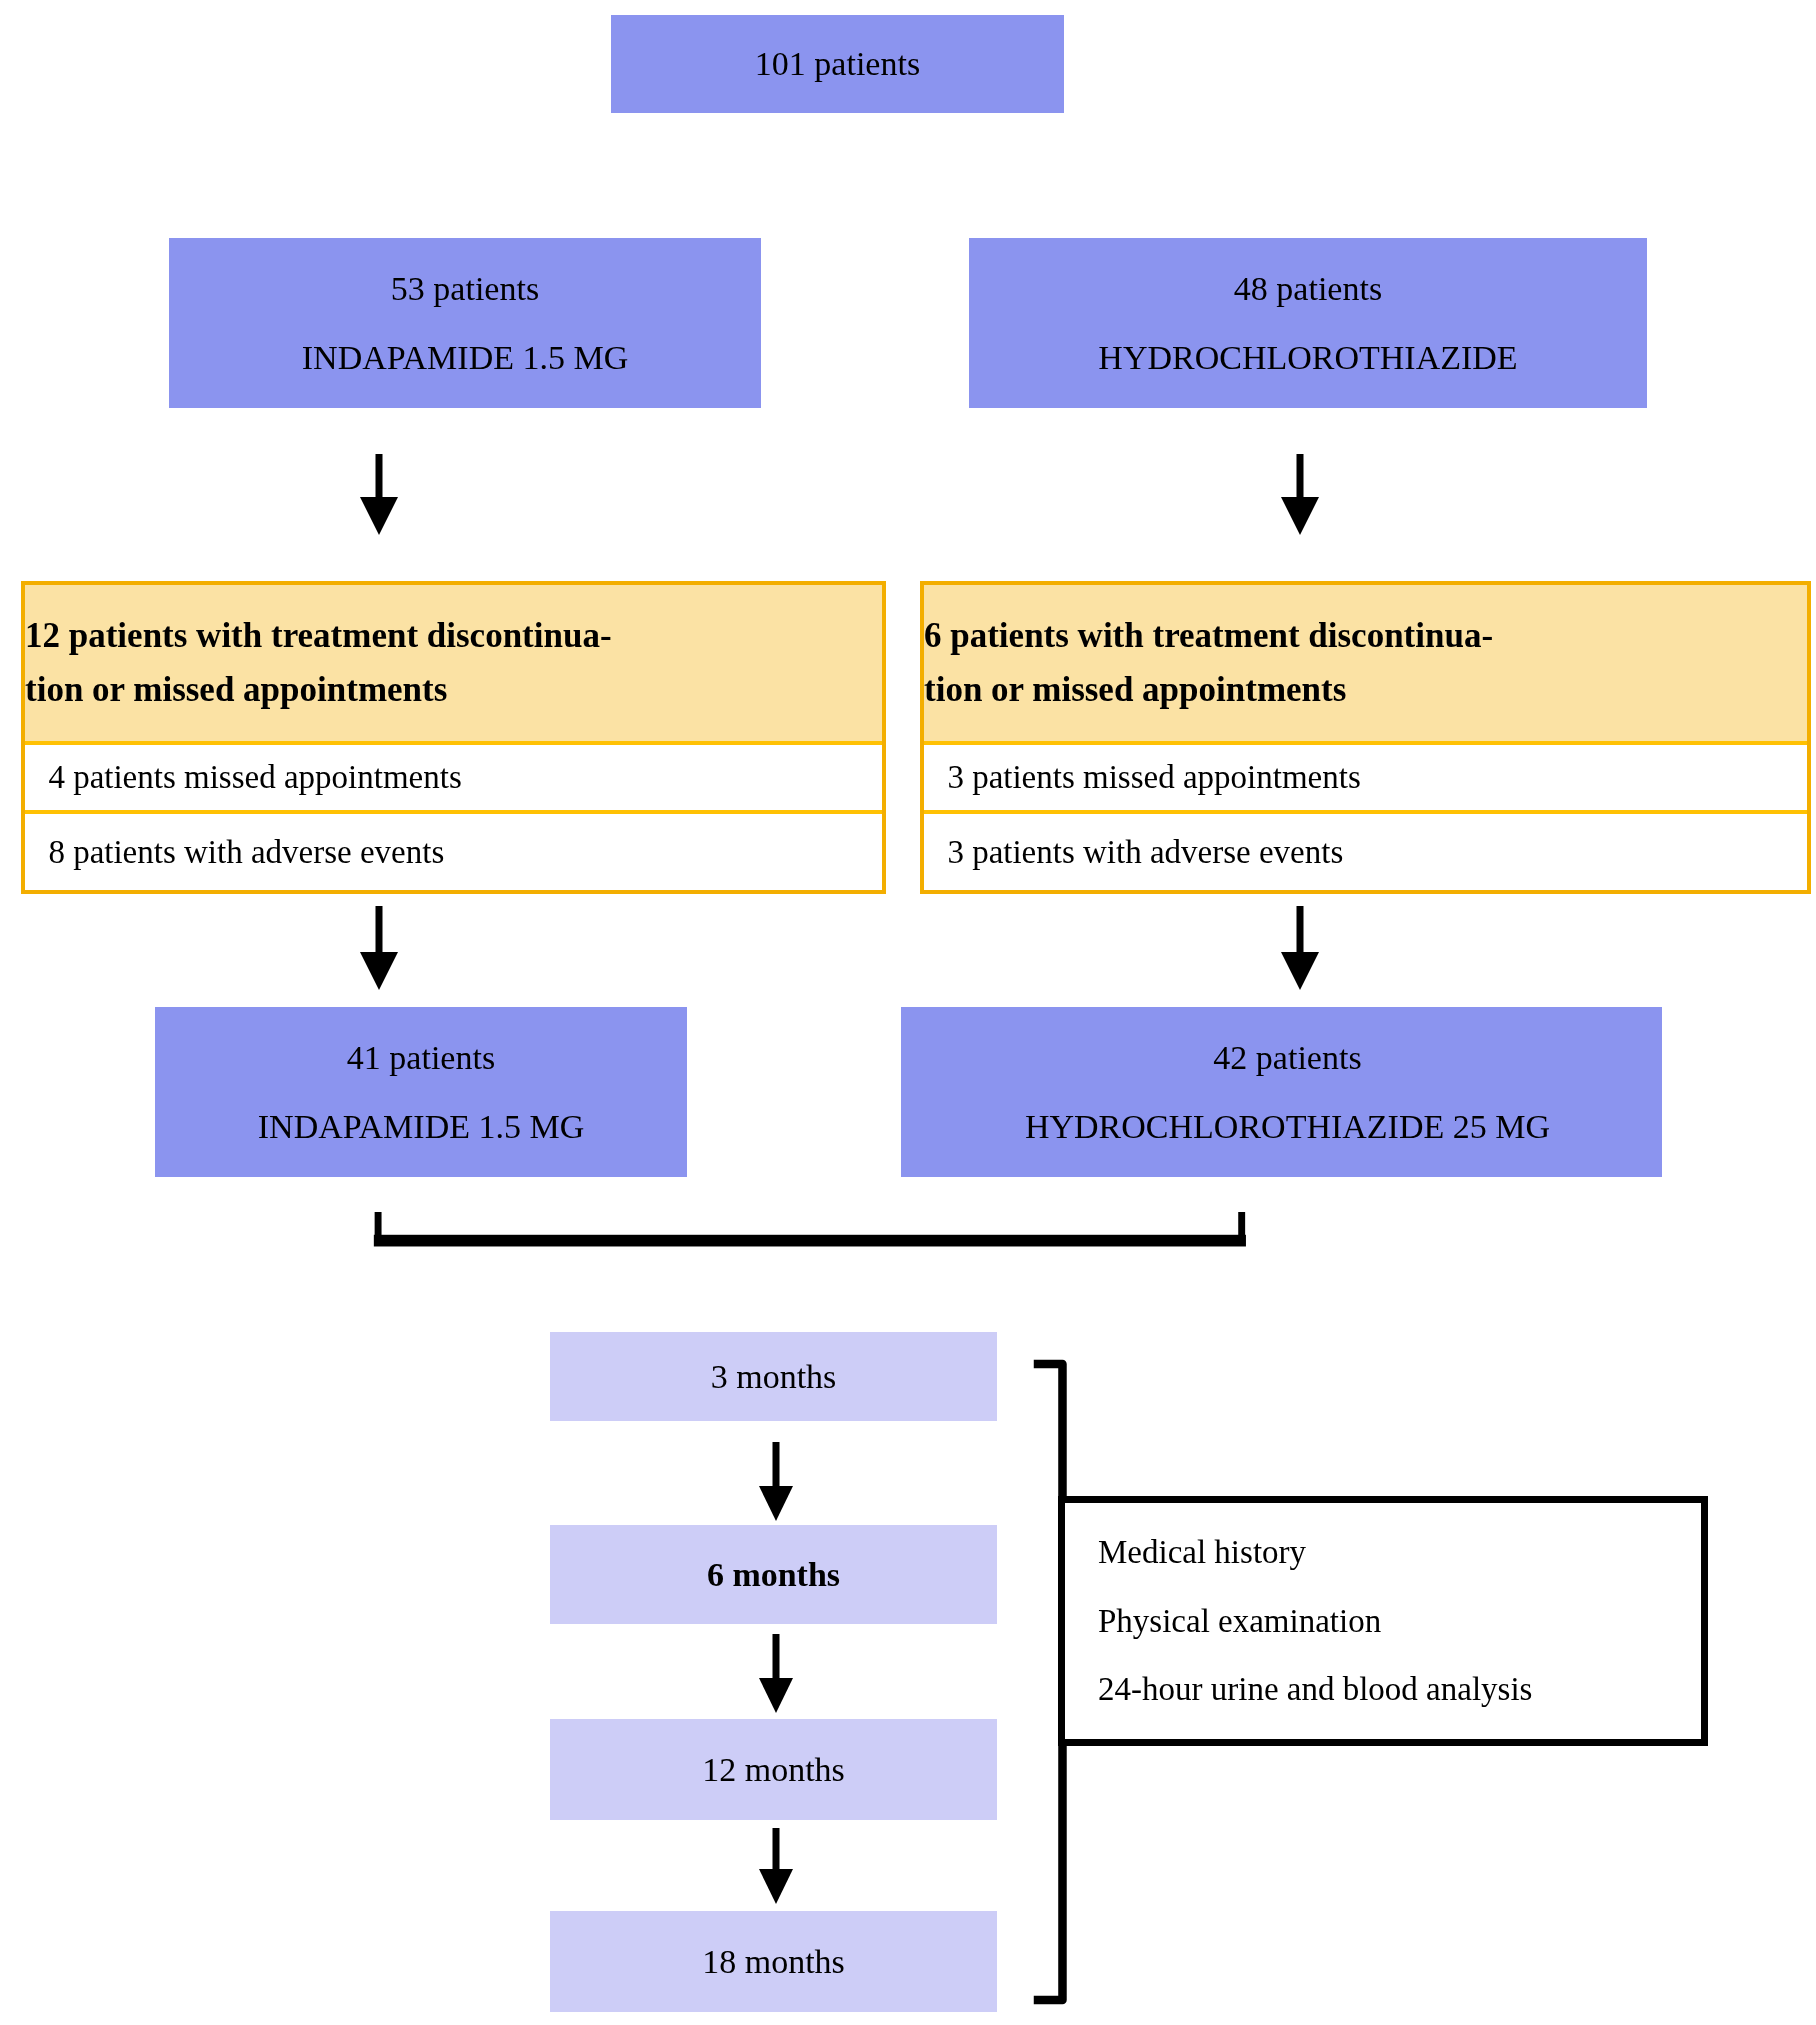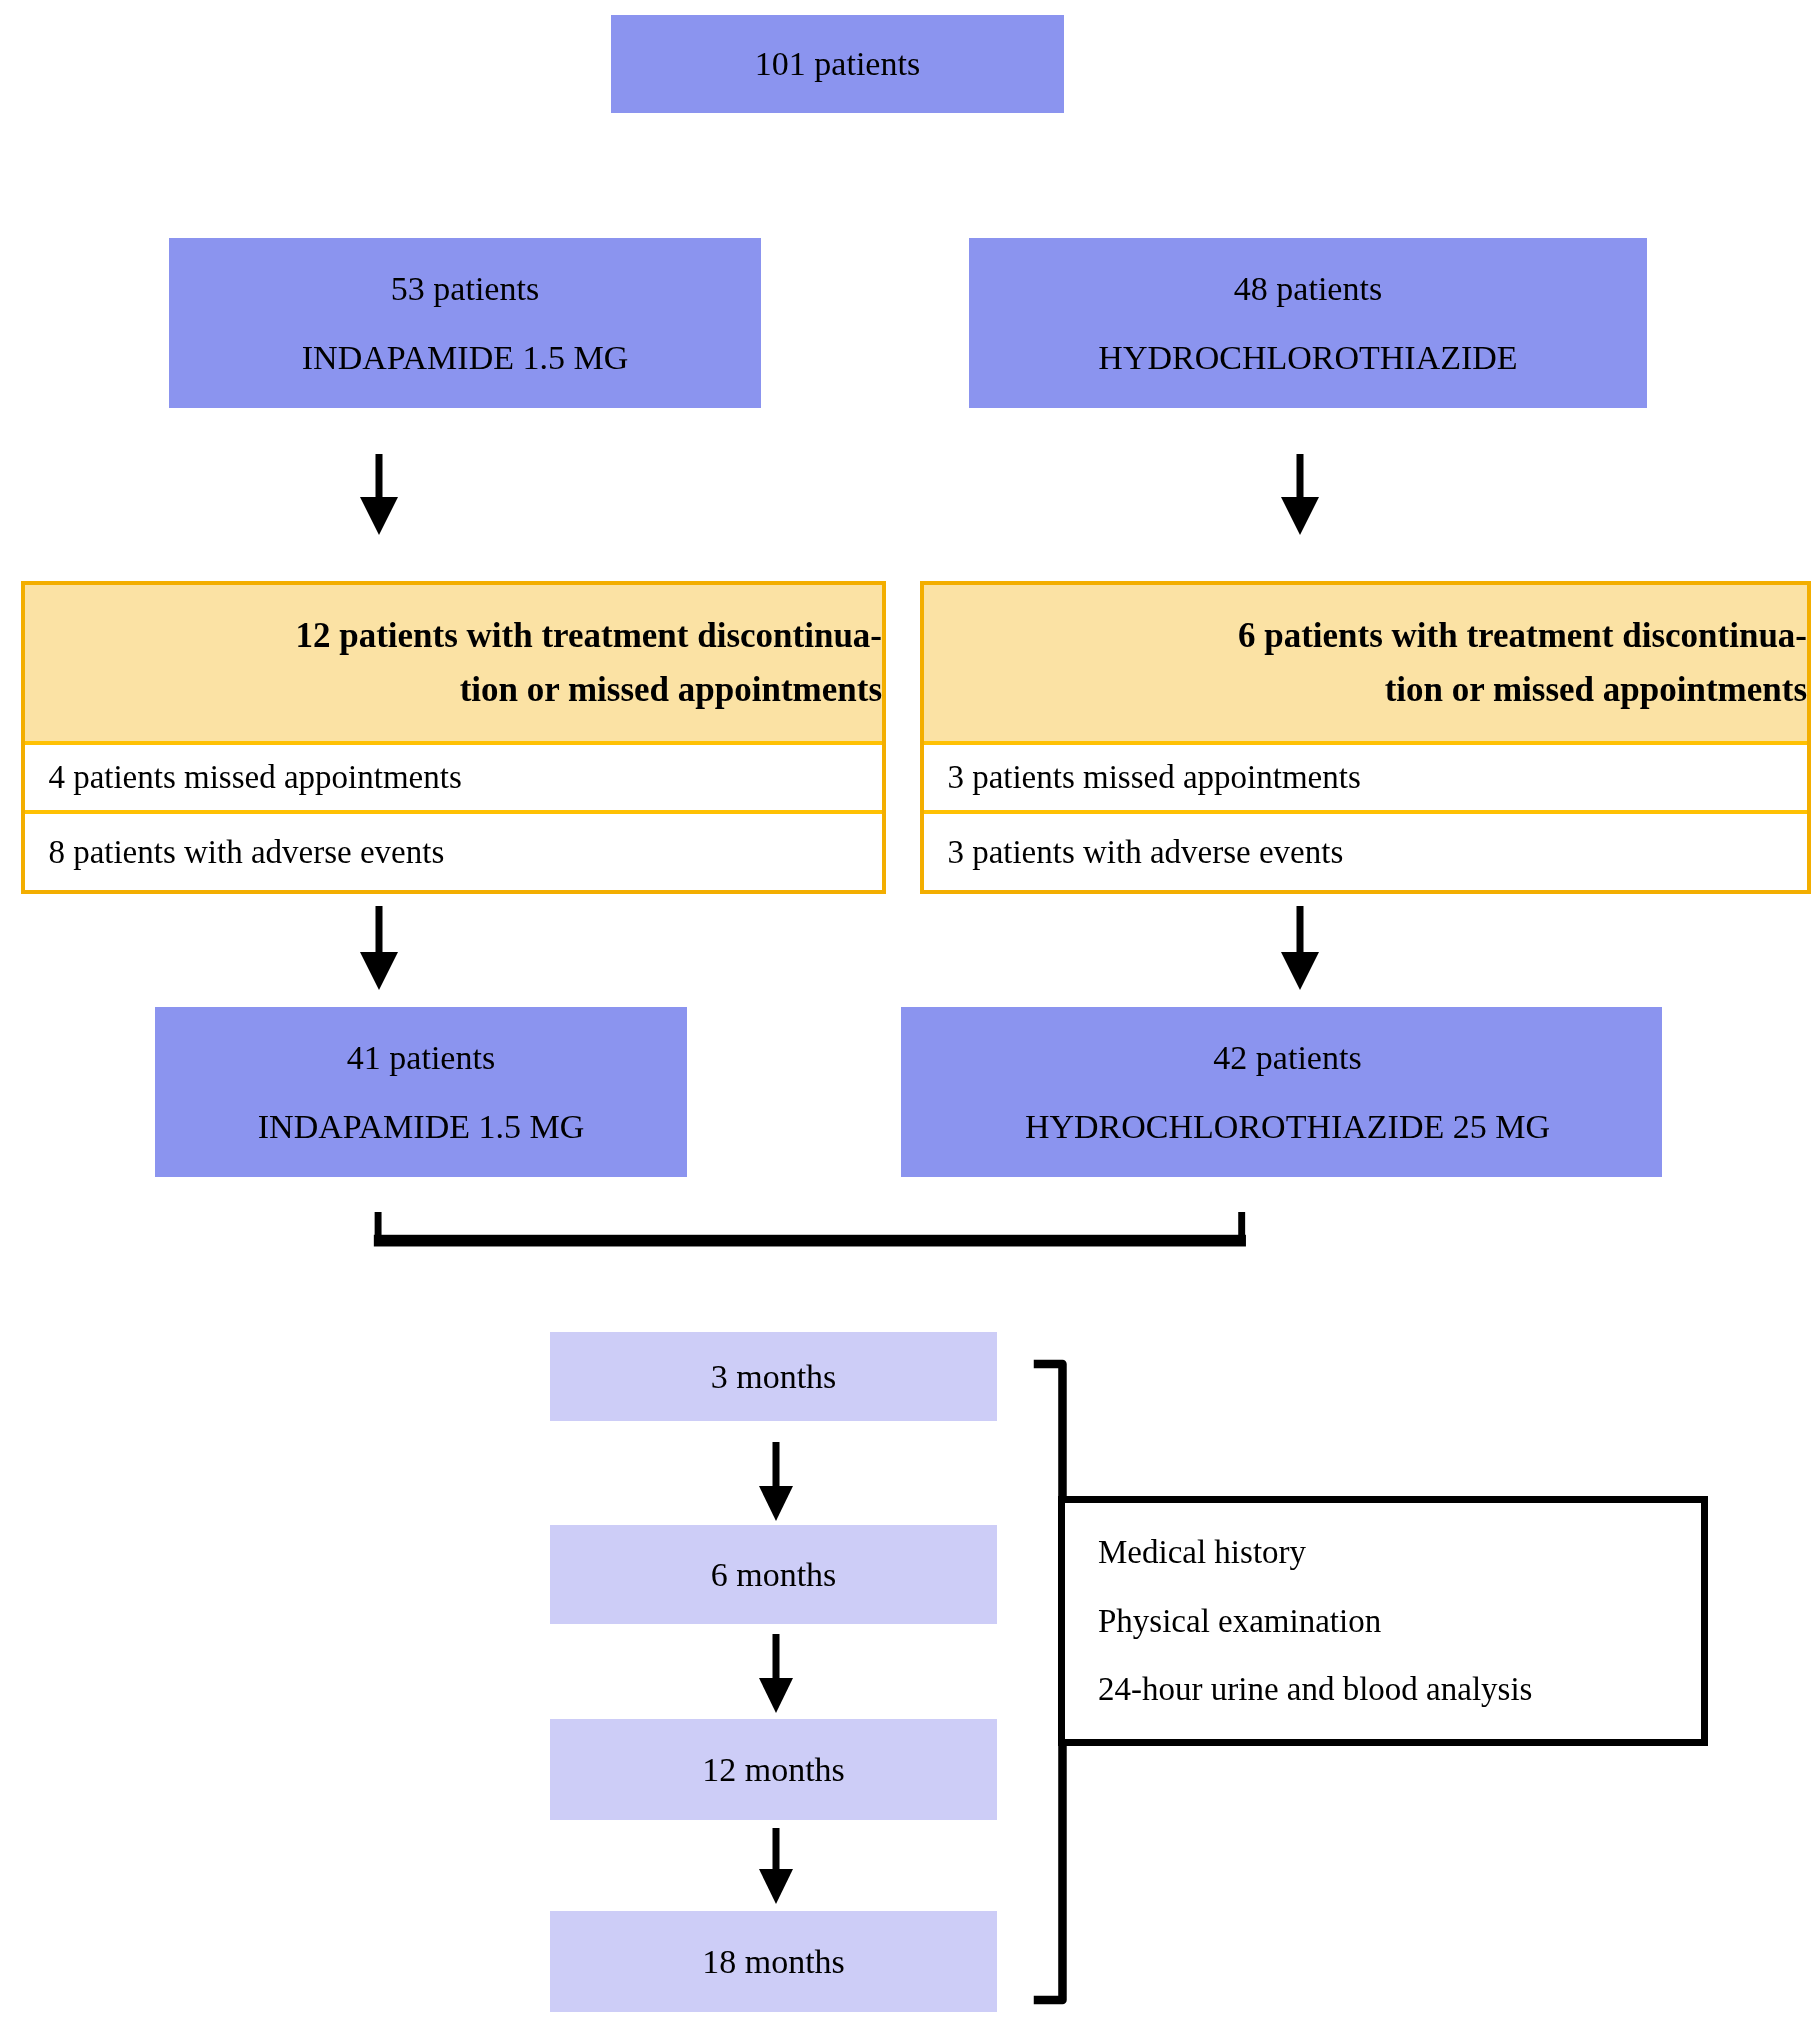--- a/index.html
+++ b/index.html
@@ -32,42 +32,42 @@
     position:absolute;
     border:4.8px solid var(--dropout-box-border,#f3ae00);
     background:#fff;
     box-sizing:border-box;
     display:flex;flex-direction:column;
   }
   #ybox-l{left:21px;  top:581px;width:865px;height:313px;}
   #ybox-r{left:920px;top:581px;width:891px;height:313px;}
   .dropout-header{
     height:156px;background:var(--dropout-box-fill,#fbe2a4);
-    display:flex;flex-direction:column;align-items:flex-end;justify-content:center;
+    display:flex;flex-direction:column;align-items:flex-start;justify-content:center;
     font-weight:bold;font-size:35px;text-align:center;line-height:1.1;
   }
   .dropout-header .l2{margin-top:15px;}
   .dropout-row{
     display:flex;align-items:center;
     padding-left:23.4px;font-size:33px;
     border-top:4.3px solid var(--dropout-divider,#ffc103);
     box-sizing:border-box;
   }
   .dropout-row.r1{height:69px;}
   .dropout-row.r2{flex:1;}
 
   
   .tbox{
     position:absolute;left:550px;width:447px;
     background:var(--timeline-box-fill,#cdcdf7);
     display:flex;align-items:center;justify-content:center;
     font-size:34px;
   }
   #m3 {top:1332px;height:89px;}
-  #m6 {top:1525px;height:99px;}
+  #m6 {top:1525px;height:99px;font-weight:bold;}
   #m12{top:1719px;height:101px;}
   #m18{top:1911px;height:101px;}
 
   
   #info-box{
     position:absolute;left:1058px;top:1496px;width:650px;height:250px;
     border:7.4px solid #000;background:#fff;box-sizing:border-box;
     display:flex;flex-direction:column;justify-content:space-evenly;
     padding-left:33px;font-size:33px;
   }

